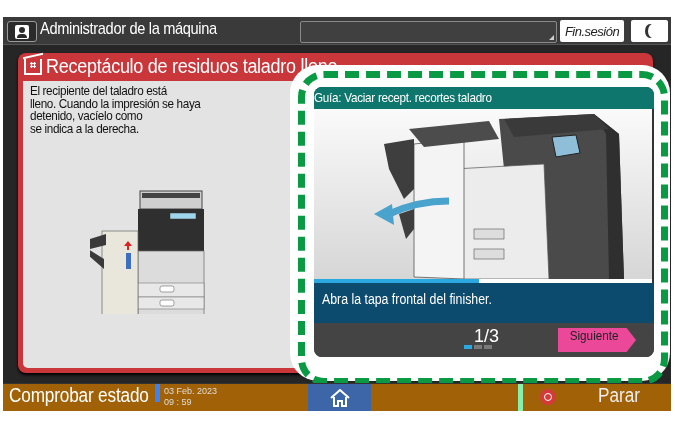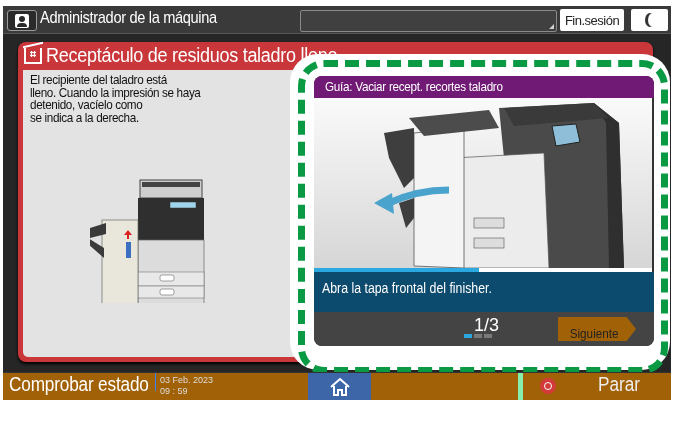--- a/index.html
+++ b/index.html
@@ -1,62 +1,62 @@
 <!DOCTYPE html>
 <html><head>
 <meta charset="utf-8">
 <style>
   html,body{margin:0;padding:0;}
   body{width:675px;height:424px;background:#ffffff;position:relative;overflow:hidden;font-family:"Liberation Sans",sans-serif;}
-  .screen{position:absolute;left:3px;top:6px;width:668px;height:393px;background:#262626;}
+  .screen{position:absolute;left:3px;top:17px;width:668px;height:393px;background:#262626;}
   
   .topbar{position:absolute;left:0;top:0;width:668px;height:27px;background:#3a3a3a;border-bottom:1px solid #555;}
   .user-btn{position:absolute;left:4px;top:4px;width:28px;height:19px;border:1px solid #9a9a9a;border-radius:3px;background:#2a2a2a;display:flex;align-items:center;justify-content:center;}
   .user-glyph{width:14px;height:14px;background:#fff;border-radius:2px;position:relative;}
   .user-glyph:before{content:"";position:absolute;left:4px;top:2px;width:6px;height:6px;border-radius:50%;background:#2a2a2a;}
   .user-glyph:after{content:"";position:absolute;left:2px;top:9px;width:10px;height:4px;border-radius:4px 4px 0 0;background:#2a2a2a;}
   .topbar-title{position:absolute;left:37px;top:2px;color:#fff;font-size:17px;letter-spacing:-0.4px;transform:scaleX(0.86);transform-origin:left center;white-space:nowrap;}
   .status-field{position:absolute;left:297px;top:4px;width:255px;height:20px;border:1px solid #8a8a8a;border-radius:2px;background:#404040;}
   .status-field:after{content:"";position:absolute;right:2px;bottom:2px;border-left:5px solid transparent;border-bottom:5px solid #d0d0d0;}
-  .logout-btn{position:absolute;left:557px;top:3px;width:64px;height:22px;background:#fff;border-radius:2px;color:#222;font-size:13px;display:flex;align-items:center;justify-content:center;letter-spacing:-0.5px;}
+  .logout-btn{position:absolute;left:557px;top:3px;width:64px;height:22px;background:#fff;border-radius:2px;color:#222;font-size:13px;display:flex;align-items:center;justify-content:center;letter-spacing:-0.5px;font-style:italic;}
   .energy-btn{position:absolute;left:628px;top:3px;width:37px;height:22px;background:#fff;border-radius:2px;display:flex;align-items:center;justify-content:center;}
   .moon{width:10px;height:14px;border-radius:50%;box-shadow:-3px 0 0 0 #333;margin-left:6px;}
   
   .alert{position:absolute;left:15px;top:36px;width:635px;height:320px;background:#c9373b;border-radius:8px;box-shadow:0 2px 3px #000;}
   .alert-title{position:absolute;left:28px;top:2px;color:#fff;font-size:20px;white-space:nowrap;letter-spacing:-0.3px;transform:scaleX(0.9);transform-origin:left center;}
   .bin-icon{position:absolute;left:6px;top:6px;width:18px;height:16px;border:2px solid #fff;border-top:none;box-sizing:border-box;}
   .bin-icon:before{content:"";position:absolute;left:-3px;top:-4px;width:20px;height:3px;border-top:2px solid #fff;transform:skewY(-12deg);}
   .bin-icon:after{content:"";position:absolute;left:4px;top:3px;width:6px;height:6px;background:radial-gradient(circle,#fff 1px,transparent 1.5px) 0 0/3px 3px;}
   .alert-body{position:absolute;left:5px;top:28px;width:625px;height:287px;background:#e3e3e3;border-radius:0 0 5px 5px;}
   .alert-text{position:absolute;left:7px;top:4px;width:260px;color:#111;font-size:13px;line-height:12.5px;letter-spacing:-0.4px;transform:scaleX(0.9);transform-origin:left top;}
   .alert-close{position:absolute;left:533px;top:6px;width:70px;height:18px;background:#fff;border-radius:2px;}
   
   .ill-left{position:absolute;left:87px;top:172px;width:130px;height:125px;}
   
   .guide-ring{position:absolute;left:287px;top:48px;width:380px;height:316px;border-radius:28px;background:#fff;}
   .guide-dash{position:absolute;left:295px;top:54px;width:356px;height:300px;border:7px dashed #0a9a44;border-radius:26px;}
   .guide{position:absolute;left:311px;top:70px;width:340px;height:270px;border-radius:8px;background:#333;overflow:hidden;}
-  .guide-head{position:absolute;left:0;top:0;width:340px;height:22px;background:#701a75;color:#fff;font-size:13px;line-height:22px;padding-left:11px;letter-spacing:-0.3px;white-space:nowrap;}
+  .guide-head{position:absolute;left:0;top:0;width:340px;height:22px;background:#0f766e;color:#fff;font-size:13px;line-height:22px;padding-left:0;letter-spacing:-0.3px;white-space:nowrap;}
   .guide-head span{display:inline-block;transform:scaleX(0.9);transform-origin:left center;}
   .guide-img{position:absolute;left:0;top:22px;width:338px;height:170px;background:linear-gradient(#fafafa,#e6e6e6 60%,#d8d8d8);}
   .progress{position:absolute;left:0;top:192px;width:338px;height:4px;background:#fff;}
   .progress-fill{position:absolute;left:0;top:0;width:165px;height:4px;background:#2aa8df;}
   .guide-msg{position:absolute;left:0;top:196px;width:340px;height:40px;background:#0c4a6e;color:#fff;font-size:14px;padding:8px 0 0 8px;box-sizing:border-box;white-space:nowrap;}
   .guide-msg span{display:inline-block;transform:scaleX(0.88);transform-origin:left center;}
   .guide-foot{position:absolute;left:0;top:236px;width:340px;height:34px;background:#444;}
   .page-num{position:absolute;left:145px;top:3px;width:40px;text-align:right;color:#fff;font-size:18px;}
   .dots{position:absolute;left:150px;top:22px;display:flex;gap:2px;}
   .dot{width:8px;height:4px;background:#7a7a7a;}
   .dot.on{background:#2aa8df;}
-  .next-btn{position:absolute;left:244px;top:5px;width:78px;height:24px;background:#a16207;clip-path:polygon(0 0,88% 0,100% 50%,88% 100%,0 100%);color:#222;font-size:13px;display:flex;align-items:flex-end;justify-content:center;padding-right:6px;box-sizing:border-box;}
+  .next-btn{position:absolute;left:244px;top:5px;width:78px;height:24px;background:#ec4899;clip-path:polygon(0 0,88% 0,100% 50%,88% 100%,0 100%);color:#222;font-size:13px;display:flex;align-items:flex-start;justify-content:center;padding-right:6px;box-sizing:border-box;}
   .next-btn span{display:inline-block;transform:scaleX(0.9);}
   
   .bottombar{position:absolute;left:0;top:366px;width:668px;height:27px;background:#a16207;border-top:1px solid #333;}
   .check-status{position:absolute;left:6px;top:0px;color:#fff;font-size:20px;white-space:nowrap;transform:scaleX(0.86);transform-origin:left center;letter-spacing:-0.2px;}
-  .datetime{position:absolute;left:152px;top:0;height:18px;border-left:1px solid #3b82f6;padding-left:4px;color:#ddd;font-size:9px;line-height:11px;padding-top:2px;box-sizing:border-box;}
+  .datetime{position:absolute;left:152px;top:0;height:18px;border-left:5px solid #3b82f6;padding-left:4px;color:#ddd;font-size:9px;line-height:11px;padding-top:2px;box-sizing:border-box;}
   .home-btn{position:absolute;left:305px;top:0;width:63px;height:27px;background:#3c66a8;display:flex;align-items:center;justify-content:center;}
   .stop-btn{position:absolute;left:515px;top:0;width:152px;height:27px;border-left:5px solid #86efac;}
   .stop-icon{position:absolute;left:17px;top:5px;width:16px;height:16px;border-radius:50%;background:#d33a3a;}
   .stop-icon:after{content:"";position:absolute;left:4px;top:4px;width:8px;height:8px;border-radius:50%;border:1.5px solid #fff;box-sizing:border-box;}
   .stop-label{position:absolute;left:75px;top:0;color:#eee;font-size:20px;transform:scaleX(0.86);transform-origin:left center;}
 </style>
 </head>
 <body>
 
 <div class="screen">

